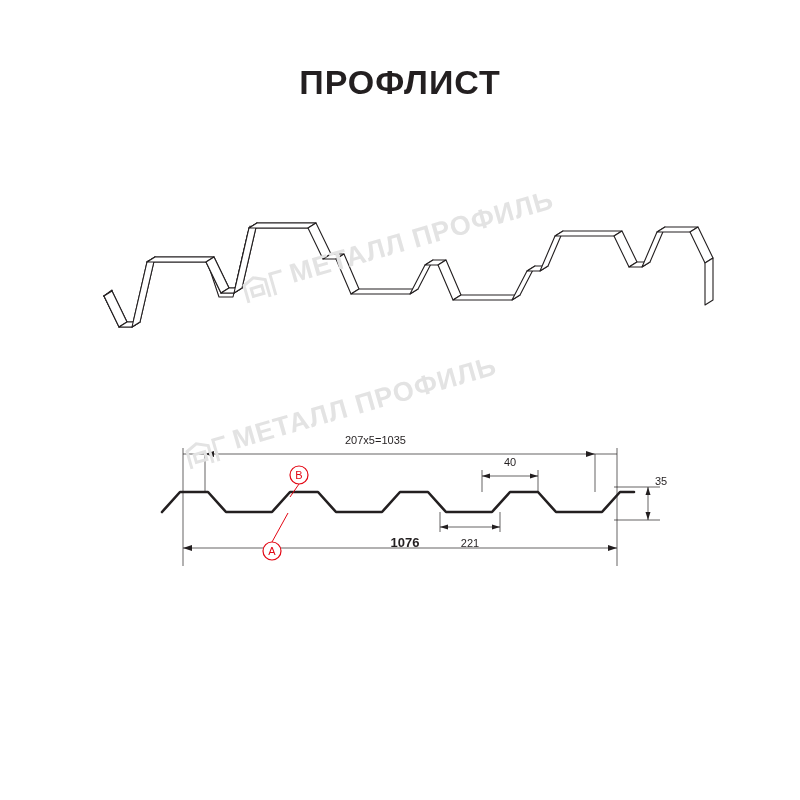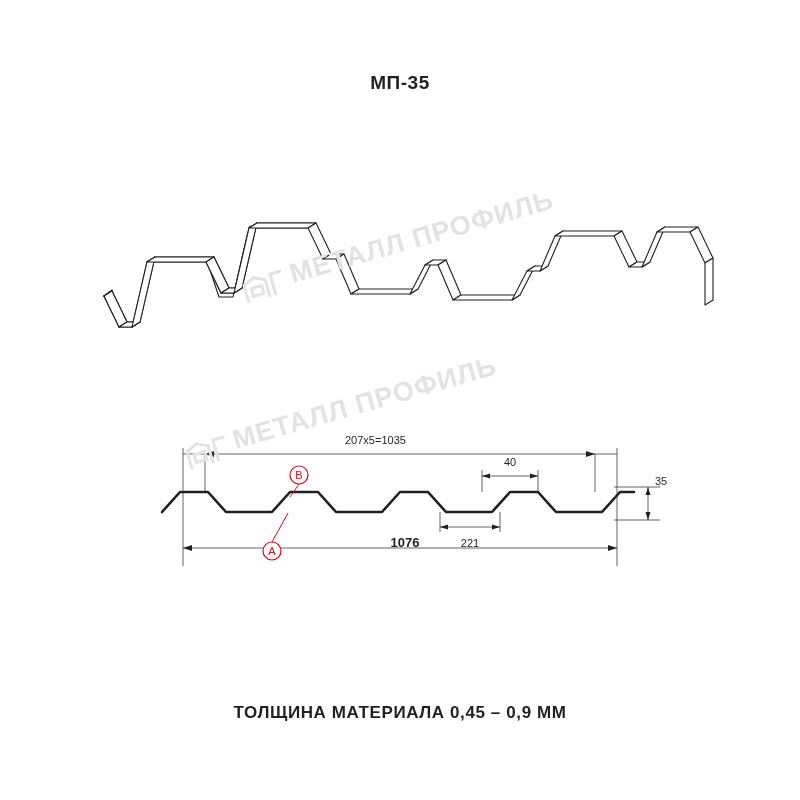--- a/index.html
+++ b/index.html
@@ -80,21 +80,21 @@
     white-space: nowrap;
     line-height: 34px;
   }
 </style>
 </head>
 <body>
 
 <div class="page">
 
   <div class="title-block">
-    <div class="subtitle">МП-35</div>
+    <div class="title">ПРОФЛИСТ</div>
   </div>
 
   <svg class="fig" width="800" height="800" viewBox="0 0 800 800">
     <g fill="none" stroke="#231f20" stroke-width="1.1" stroke-linejoin="round" stroke-linecap="round">
 
       <path d="M104,296 L112,290 L119,326 L133,326 L148,261 L207,261 L219,297 L233,297 L248,232 L248,232"></path>
 
       <path d="M104,296 L119,326 L133,326 L148,261 L206,261 L221,291 L235,291 L250,226"></path>
       <path d="M104,296 L112,291"></path>
 
@@ -226,15 +226,14 @@
 
   <div class="wm wm-sec">
     <svg width="46" height="30" viewBox="0 0 46 30" style="vertical-align:middle;display:inline-block;">
       <path d="M3,26 L3,8 L14,3 L25,8 L25,26" fill="none" stroke="#e3e3e3" stroke-width="3"></path>
       <rect x="9" y="13" width="11" height="8" fill="none" stroke="#e3e3e3" stroke-width="3"></rect>
       <path d="M31,26 L31,4 L43,4" fill="none" stroke="#e3e3e3" stroke-width="3"></path>
     </svg>
     <span class="wm-text">МЕТАЛЛ ПРОФИЛЬ</span>
   </div>
 
-  <div class="footer-note">ТОЛЩИНА МАТЕРИАЛА 0,45 – 0,9 ММ</div>
 
 </div>
 
 </body></html>

